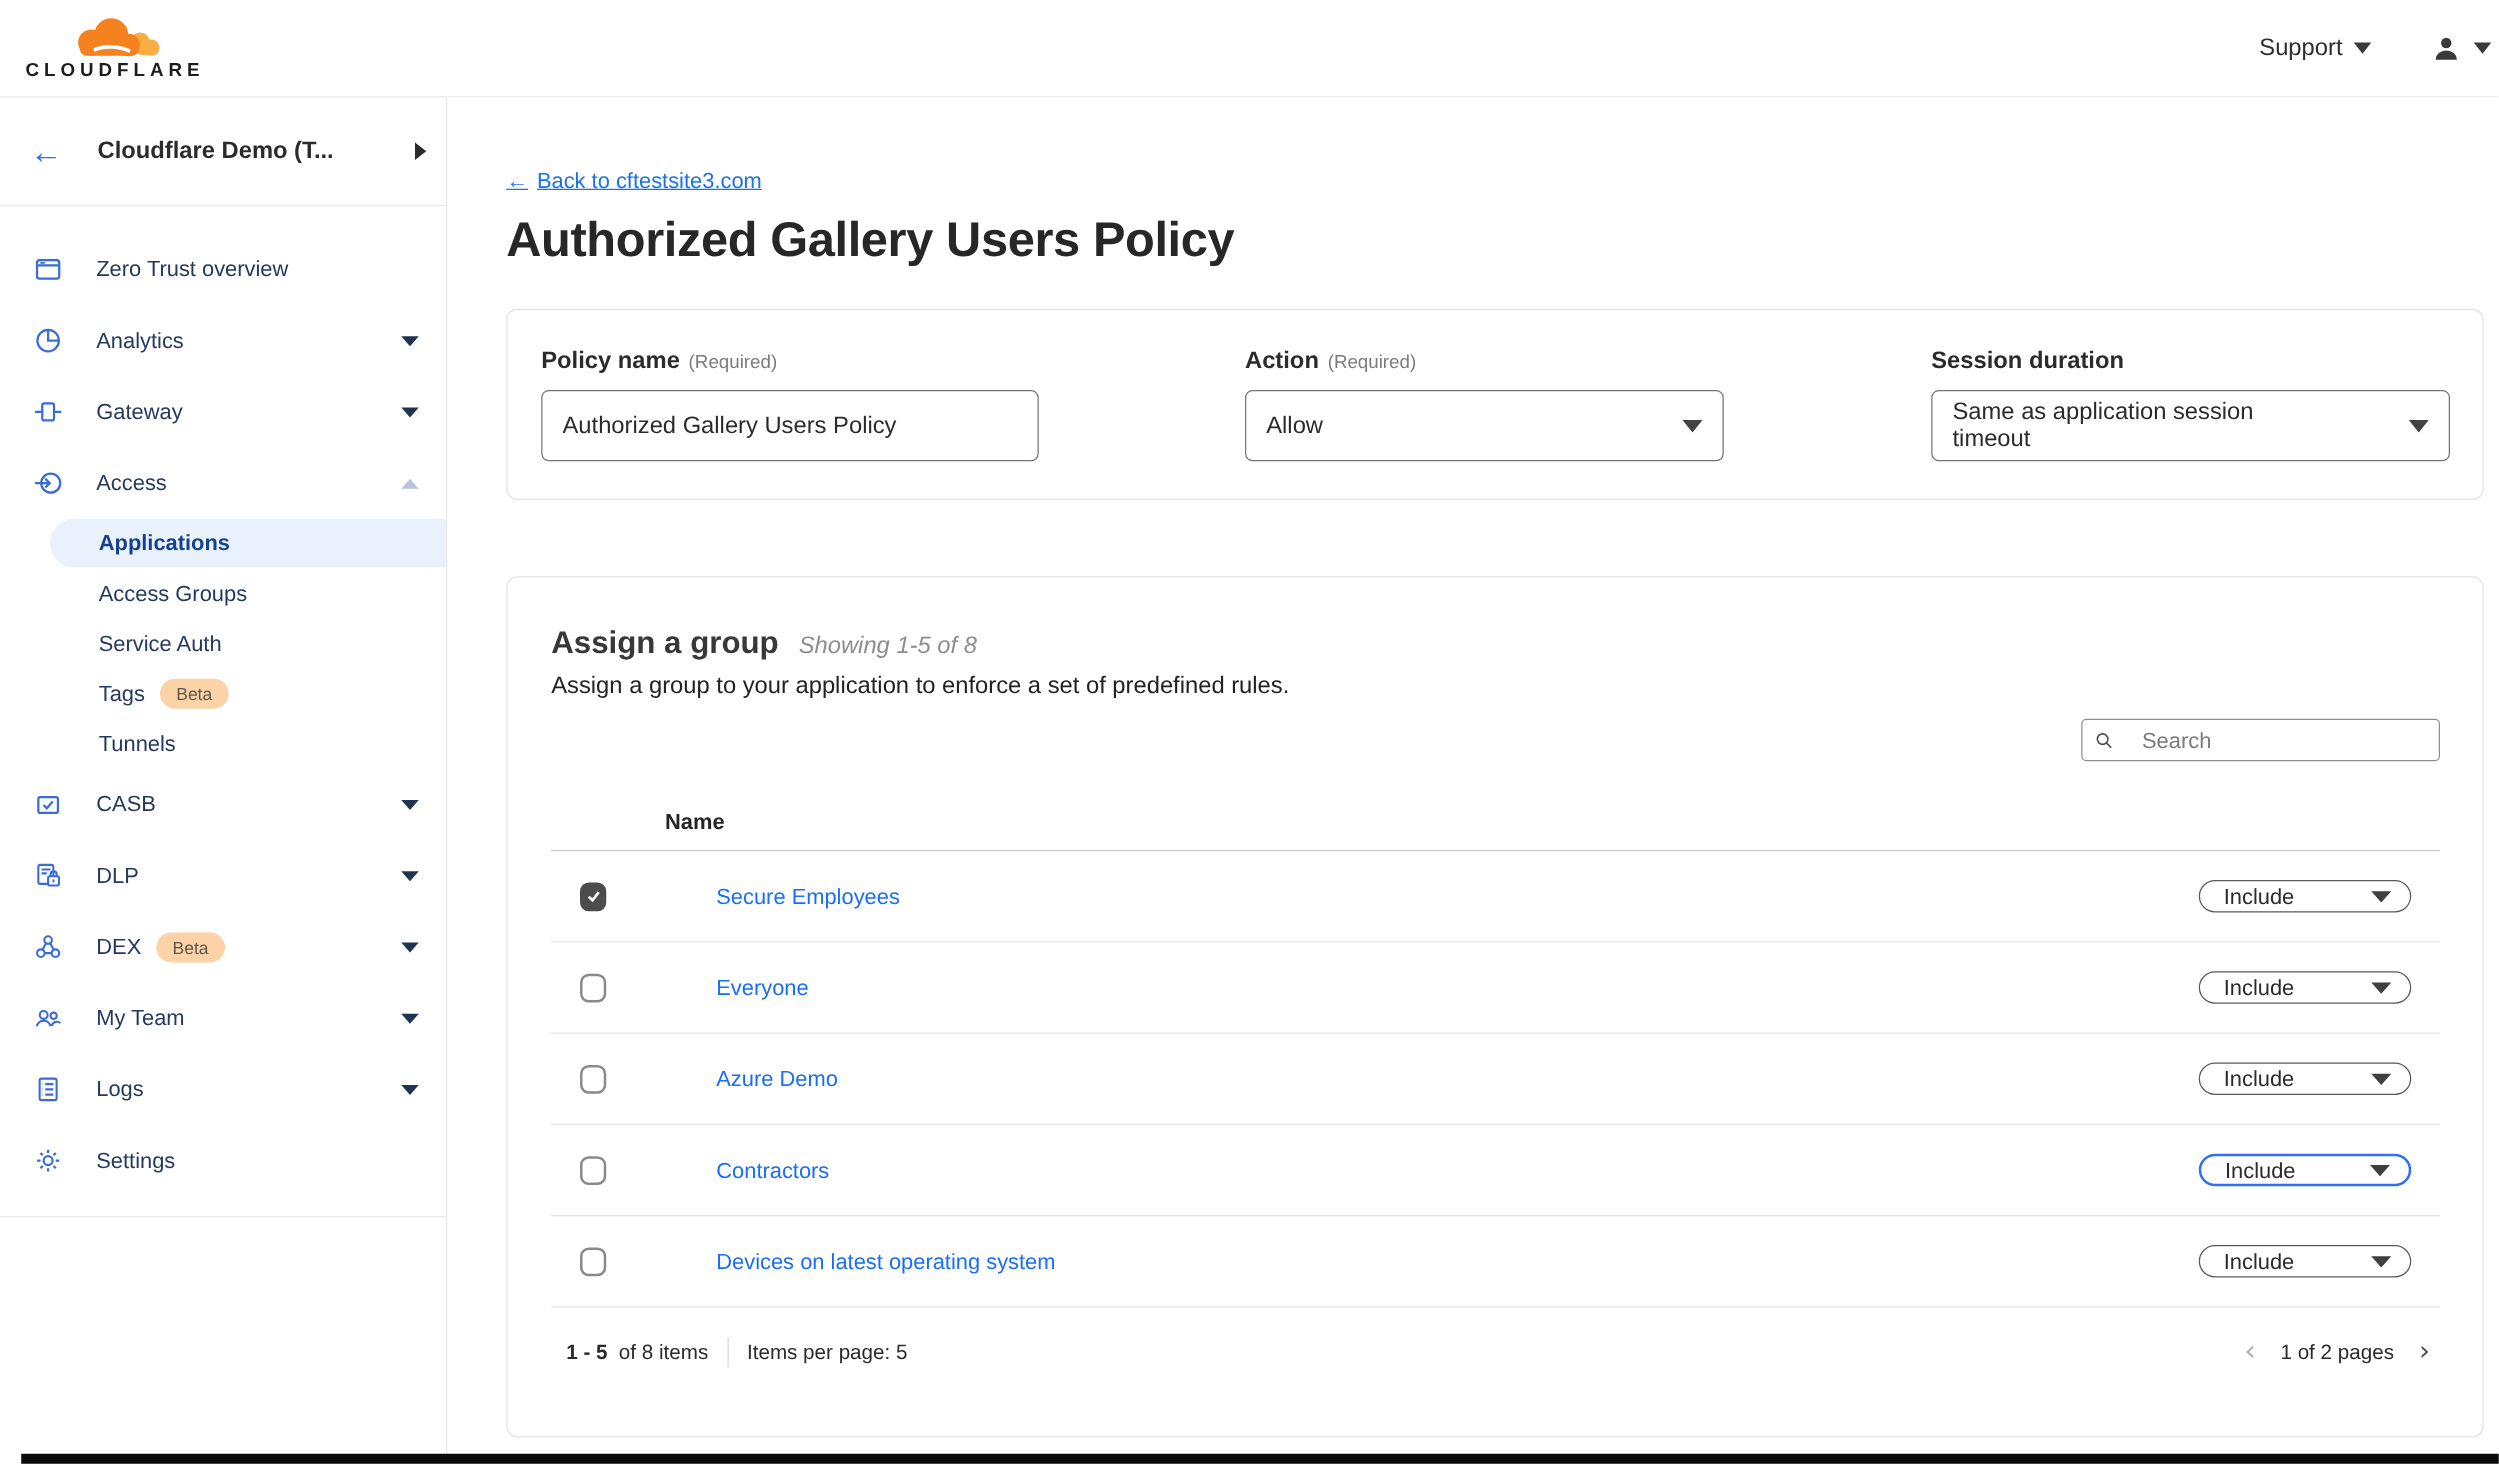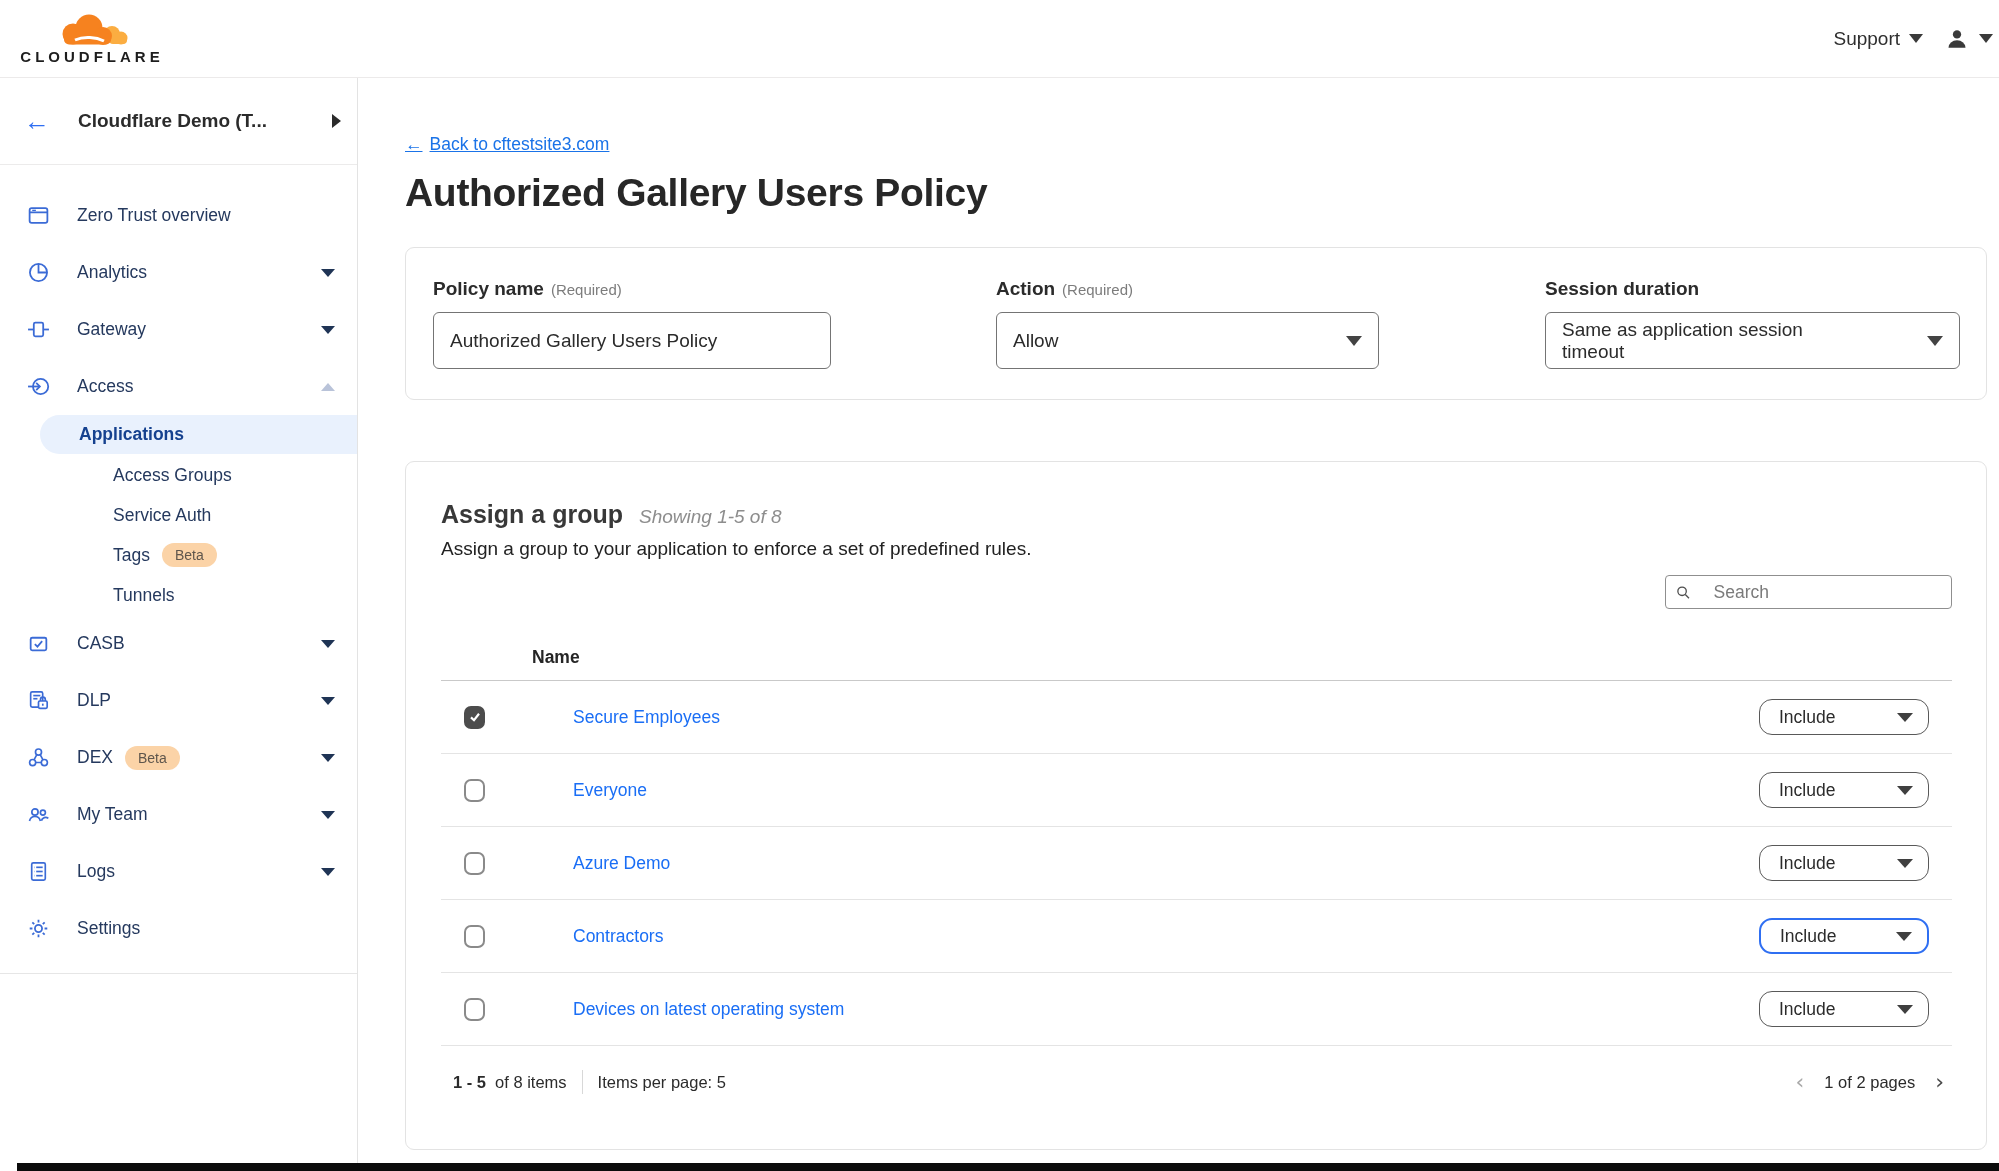--- a/index.html
+++ b/index.html
@@ -4,21 +4,21 @@
 <style>
   * { margin:0; padding:0; box-sizing:border-box; }
   html,body { width:1999px; height:1171px; background:#fff; overflow:hidden;
     font-family:"Liberation Sans", sans-serif; color:#2b2b2b; }
 
   
   .topbar { height:78px; display:flex; align-items:center; padding:0 14px 0 16px;
     border-bottom:1px solid #eceaea; position:relative; background:#fff; }
   .logo { display:flex; flex-direction:column; align-items:center; width:152px; cursor:pointer; }
   .logo-word { font-size:15px; font-weight:bold; letter-spacing:4px; color:#1d1d1d; margin-top:1px; }
-  .topbar-right { margin-left:auto; display:flex; align-items:center; gap:21px; padding-right:2px; }
+  .topbar-right { margin-left:auto; display:flex; align-items:center; gap:47px; padding-right:2px; }
   .support { display:flex; align-items:center; gap:9px; font-size:19px; color:#2e2e2e; cursor:pointer; }
   .caret-down { width:0; height:0; border-left:7px solid transparent; border-right:7px solid transparent;
     border-top:9px solid #3a3a3a; }
   .user-menu { display:flex; align-items:center; gap:9px; cursor:pointer; margin-right:-10px; }
 
   
   .shell { display:flex; height:1085px; }
 
   
   .sidebar { width:358px; border-right:1px solid #e3e3e3; background:#fff; flex:0 0 auto; }
@@ -32,21 +32,21 @@
   .nav { padding-top:22px; }
   .nav-item { height:57px; display:flex; align-items:center; padding:0 22px 0 26px;
     font-size:17.5px; color:#25395e; cursor:pointer; }
   .nav-item .icon { width:24px; height:24px; display:flex; align-items:center; justify-content:center; }
   .nav-item .lbl { margin-left:27px; }
   .chev { margin-left:auto; width:0; height:0; border-left:7px solid transparent;
     border-right:7px solid transparent; border-top:8px solid #1f3455; }
   .chev.up { border-top:none; border-bottom:8px solid #b9c3d9; }
   .badge { background:#fbd3a7; color:#5f564c; font-size:14px; padding:4px 13px; border-radius:13px;
     margin-left:12px; }
-  .sub-item { height:40px; display:flex; align-items:center; padding-left:113px; font-size:17.5px;
+  .sub-item { height:40px; display:flex; align-items:center; padding-left:79px; font-size:17.5px;
     color:#25395e; cursor:pointer; }
   .sub-item.active { margin-left:40px; padding-left:39px; height:39px; background:#e9f1fd;
     border-radius:20px 0 0 20px; color:#15418f; font-weight:bold; margin-bottom:1px; }
   .side-divider { border-top:1px solid #e6e6e6; margin-top:16px; }
 
   
   .main { flex:1; padding:56px 0 0 47px; position:relative; background:#fff; }
   .back-link { color:#1a73e8; font-size:17.5px; text-decoration:underline; cursor:pointer;
     display:inline-flex; gap:7px; }
   .page-title { font-size:39px; font-weight:bold; color:#272727; margin-top:16px; letter-spacing:-0.3px; }
@@ -77,21 +77,21 @@
   .search-box input::placeholder { color:#7b7b7b; }
 
   .tbl { margin-top:26px; }
   .tbl-header { height:46px; display:flex; align-items:center; padding-left:91px;
     font-size:17.5px; font-weight:bold; color:#252525; border-bottom:1px solid #c9c9c9; }
   .tbl-row { height:73px; display:flex; align-items:center; border-bottom:1px solid #e4e4e4;gap:41px; }
   .cbx { width:21px; height:23px; border:2px solid #8a8a8a; border-radius:7px; margin-left:23px;
     background:#fff; cursor:pointer; flex:0 0 auto; display:flex; align-items:center; justify-content:center; }
   .cbx.checked { background:#4c4c4c; border-color:#4c4c4c; }
   .row-name { margin-left:47px; color:#1a6ef5; font-size:17.5px; cursor:pointer; text-decoration:none; }
-  .include-btn { margin-left:auto; margin-right:23px; width:170px; height:36px; border:1px solid #595959;
+  .include-btn { margin-left:auto; margin-right:23px; width:170px; height:26px; border:1px solid #595959;
     border-radius:13px; display:flex; align-items:center; justify-content:space-between;
     padding:0 15px 0 19px; font-size:17.5px; color:#2b2b2b; background:#fff; cursor:pointer; }
   .include-btn.focused { border:2px solid #2f6ff2; }
   .inc-caret { width:0; height:0; border-left:8px solid transparent; border-right:8px solid transparent;
     border-top:9px solid #3f3f3f; }
 
   .pager { display:flex; align-items:center; padding:24px 0 0 12px; font-size:16.5px; color:#2b2b2b; }
   .pager .bold { font-weight:bold; }
   .pager .sep { width:1px; height:24px; background:#d8d8d8; margin:0 15px; }
   .pager-right { margin-left:auto; display:flex; align-items:center; gap:20px; margin-right:8px; }

